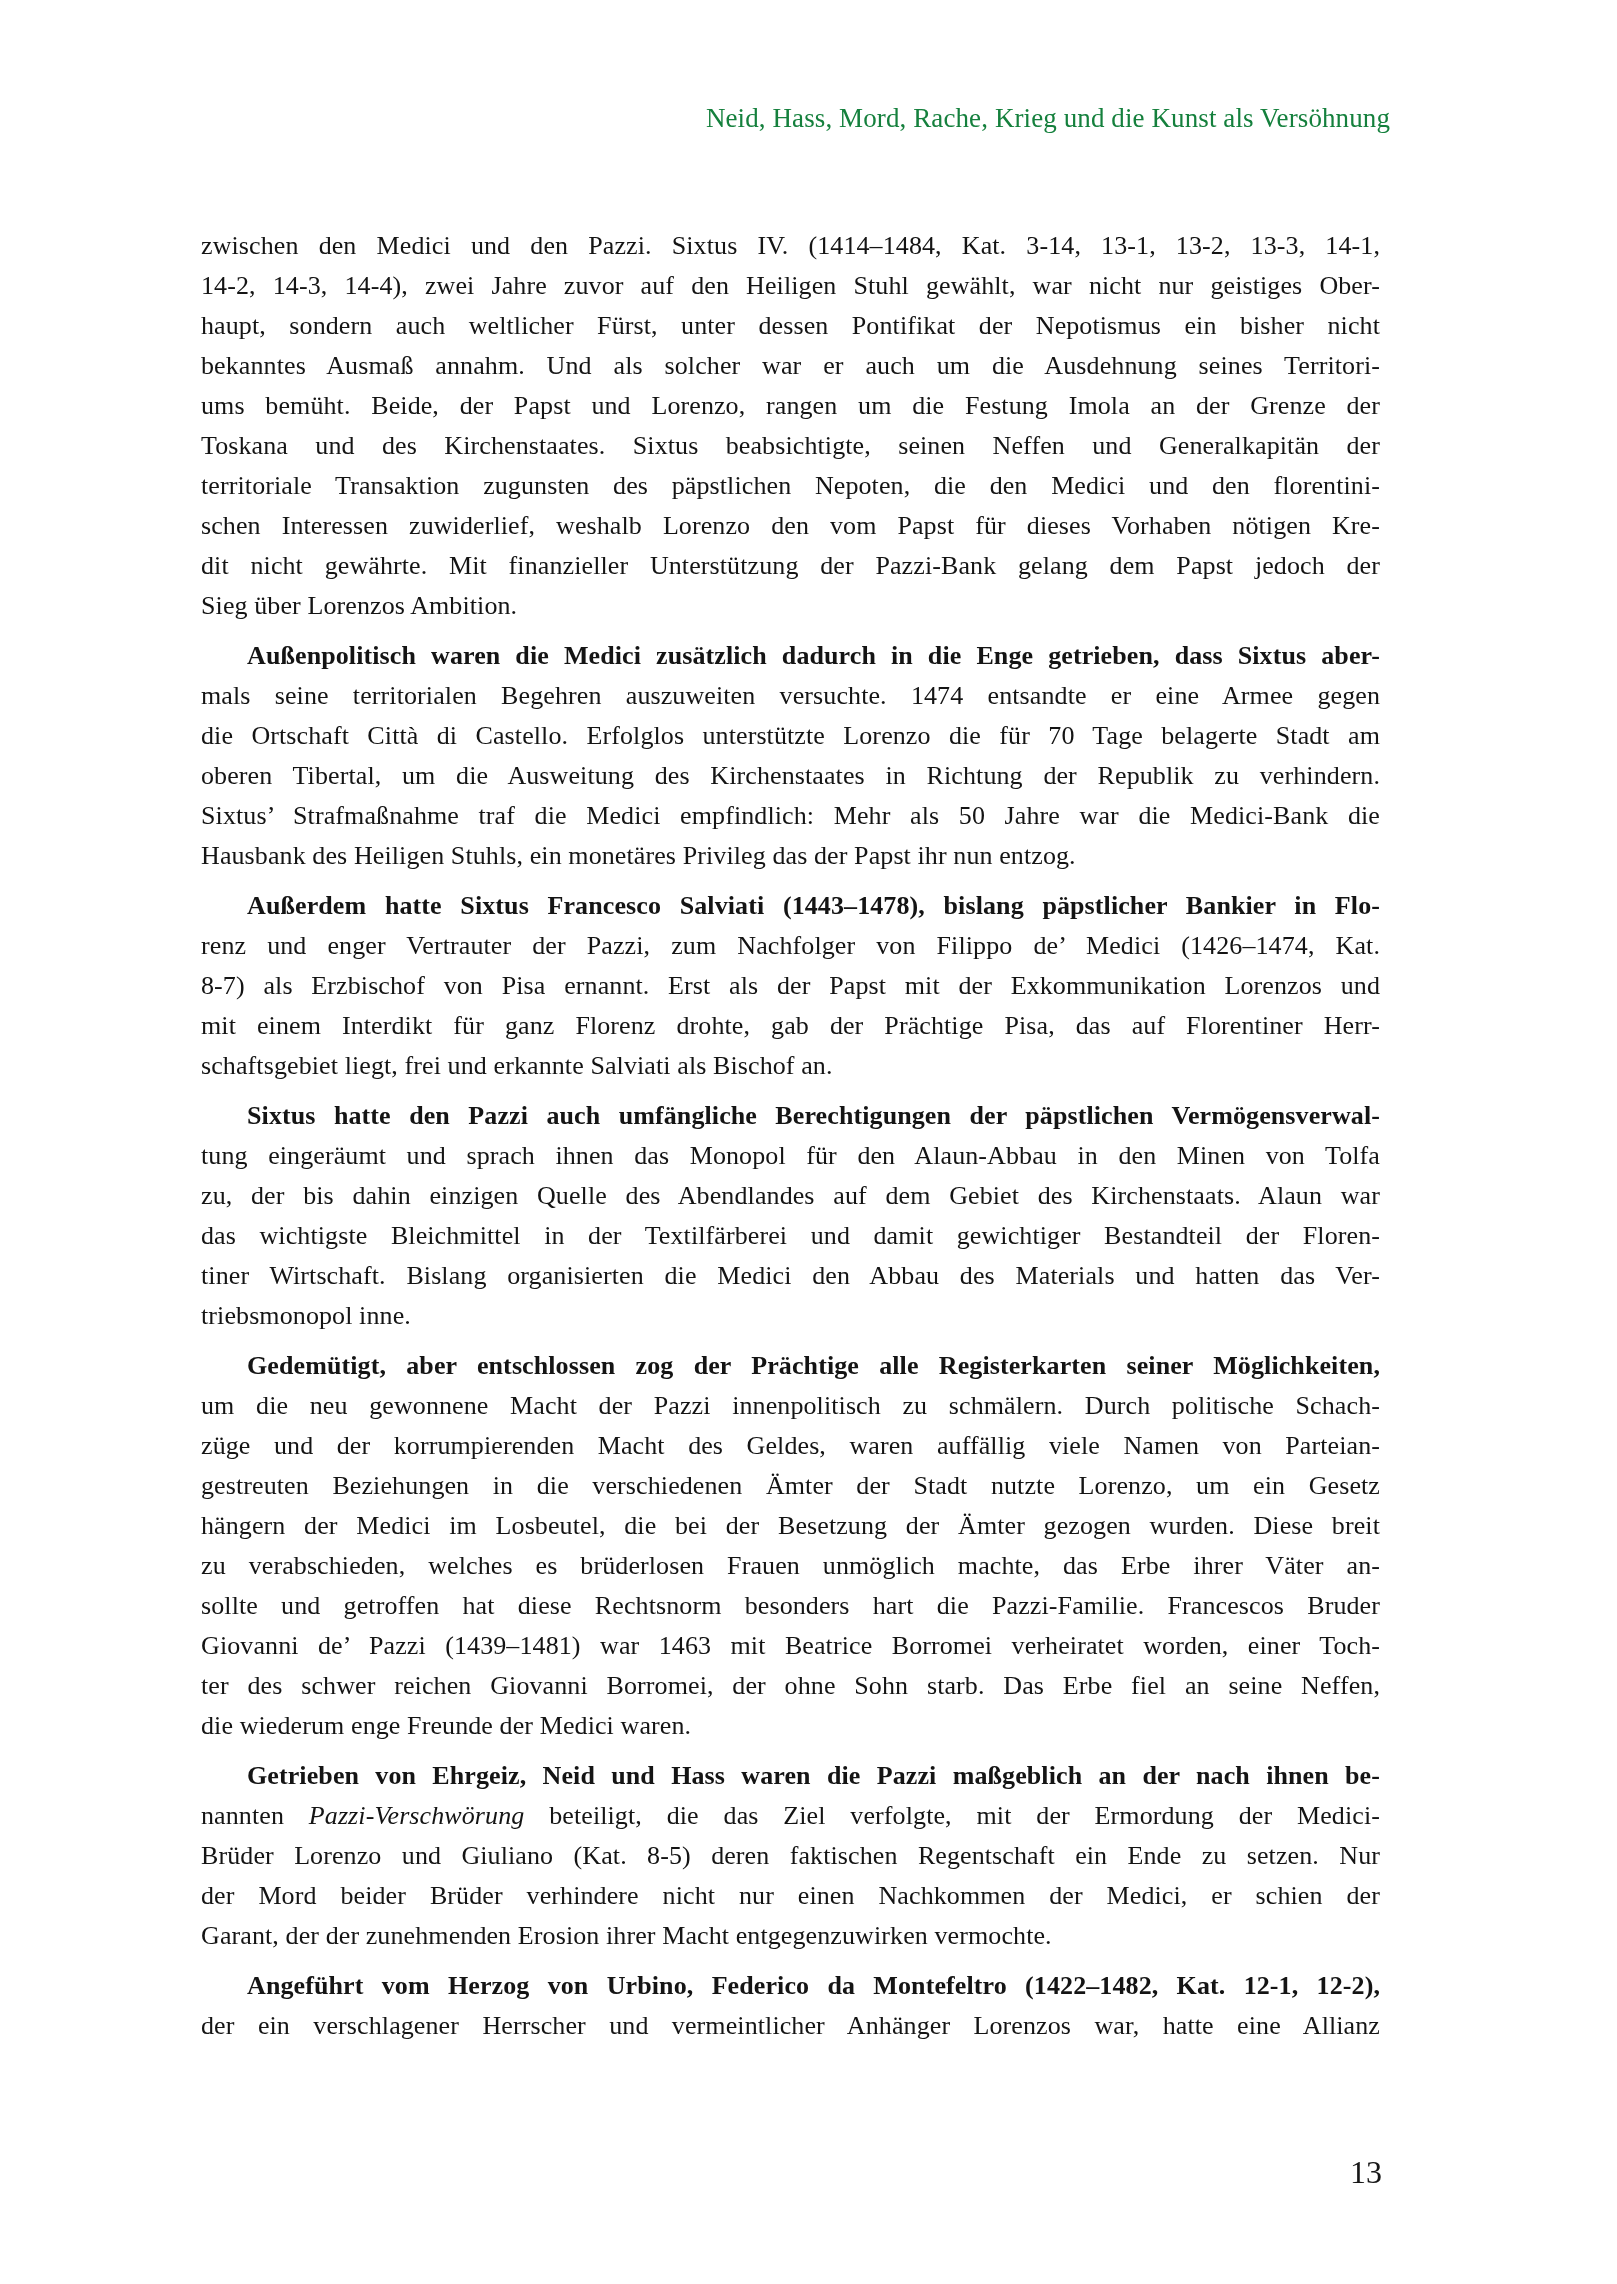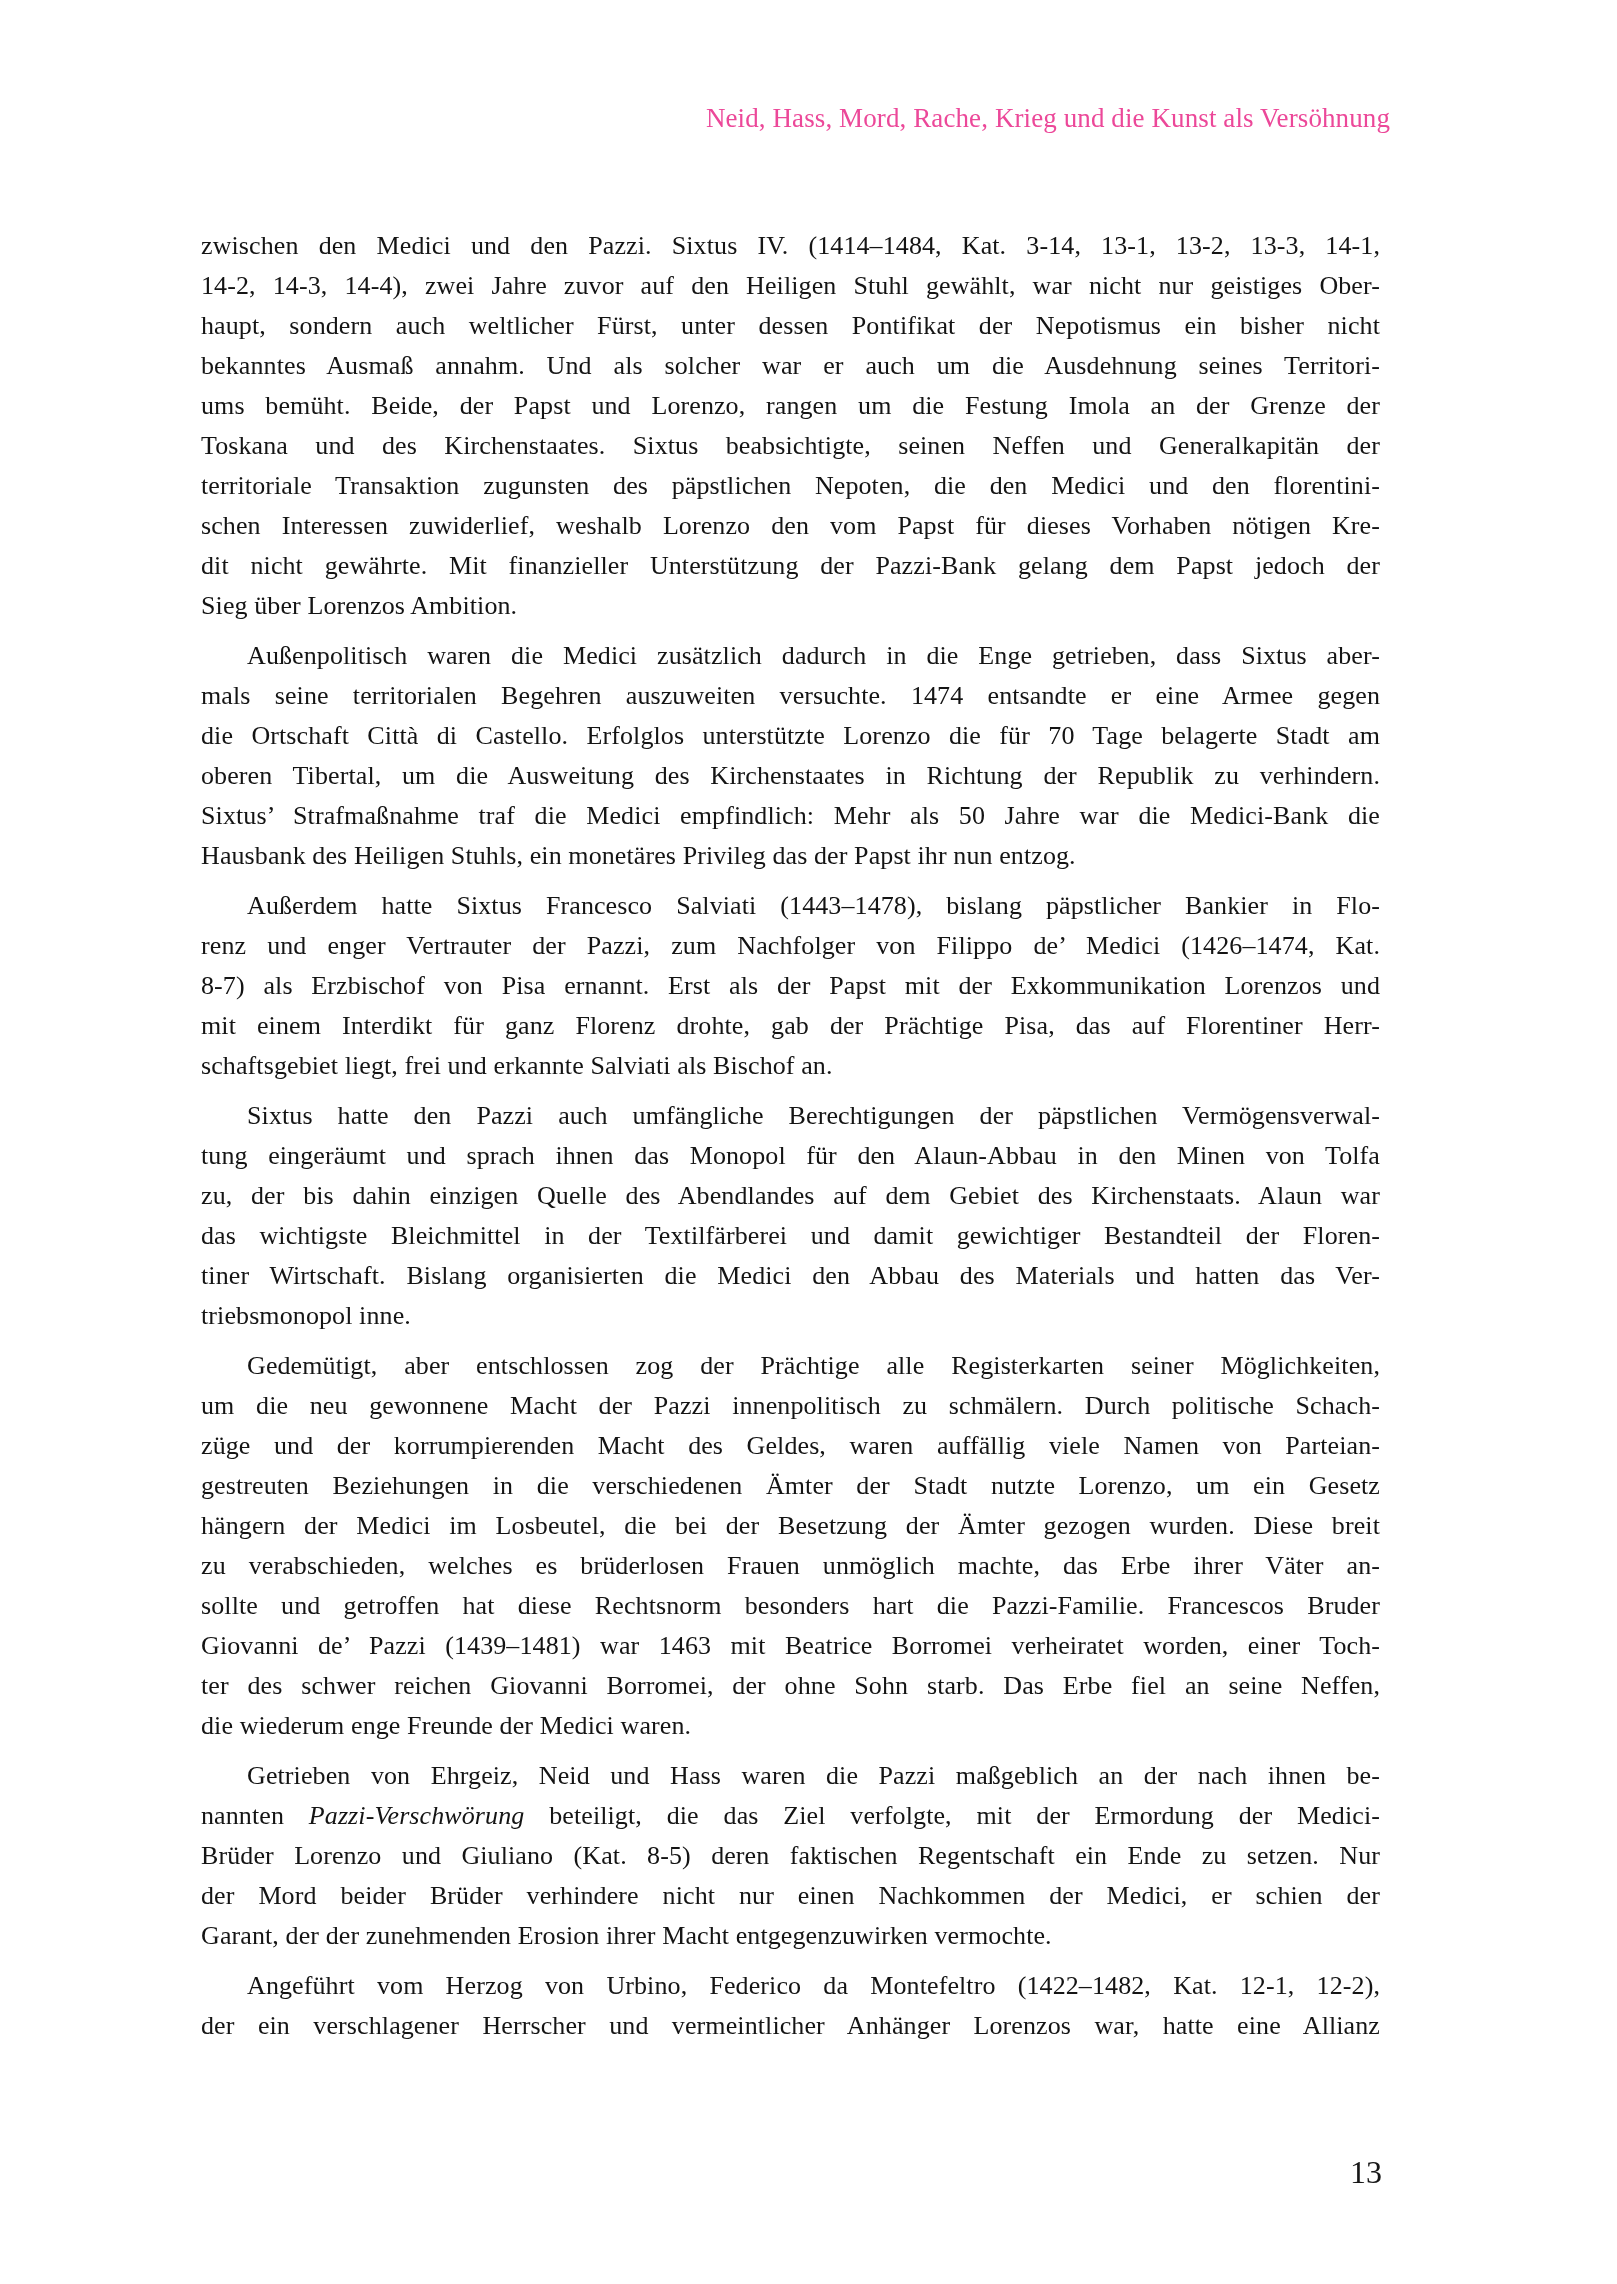--- a/index.html
+++ b/index.html
@@ -23,21 +23,21 @@
   .running-head {
     position: absolute;
     top: 102px;
     left: 191px;
     width: 1199px;
     text-align: right;
     font-size: 27px;
     line-height: 32px;
     letter-spacing: 0.1px;
     white-space: nowrap;
-    color: #ec4899;
+    color: #15803d;
   }
   .text-block {
     position: absolute;
     top: 216px;
     left: 191px;
     width: 1199px;
   }
   .para { margin: 10px; padding: 0; }
   .line {
     height: 40px;
@@ -47,20 +47,21 @@
     text-align-last: justify;
     white-space: normal;
     overflow: hidden;
     color: #141414;
   }
   .line.last {
     text-align-last: left;
   }
   .line.first-indent {
     padding-left: 46px;
+    font-weight: bold;
   }
   .line span { letter-spacing: 0.1px; }
   .line span.italic { font-style: italic; }
   .page-number {
     position: absolute;
     top: 2155px;
     left: 191px;
     width: 1191px;
     text-align: right;
     font-size: 32px;

